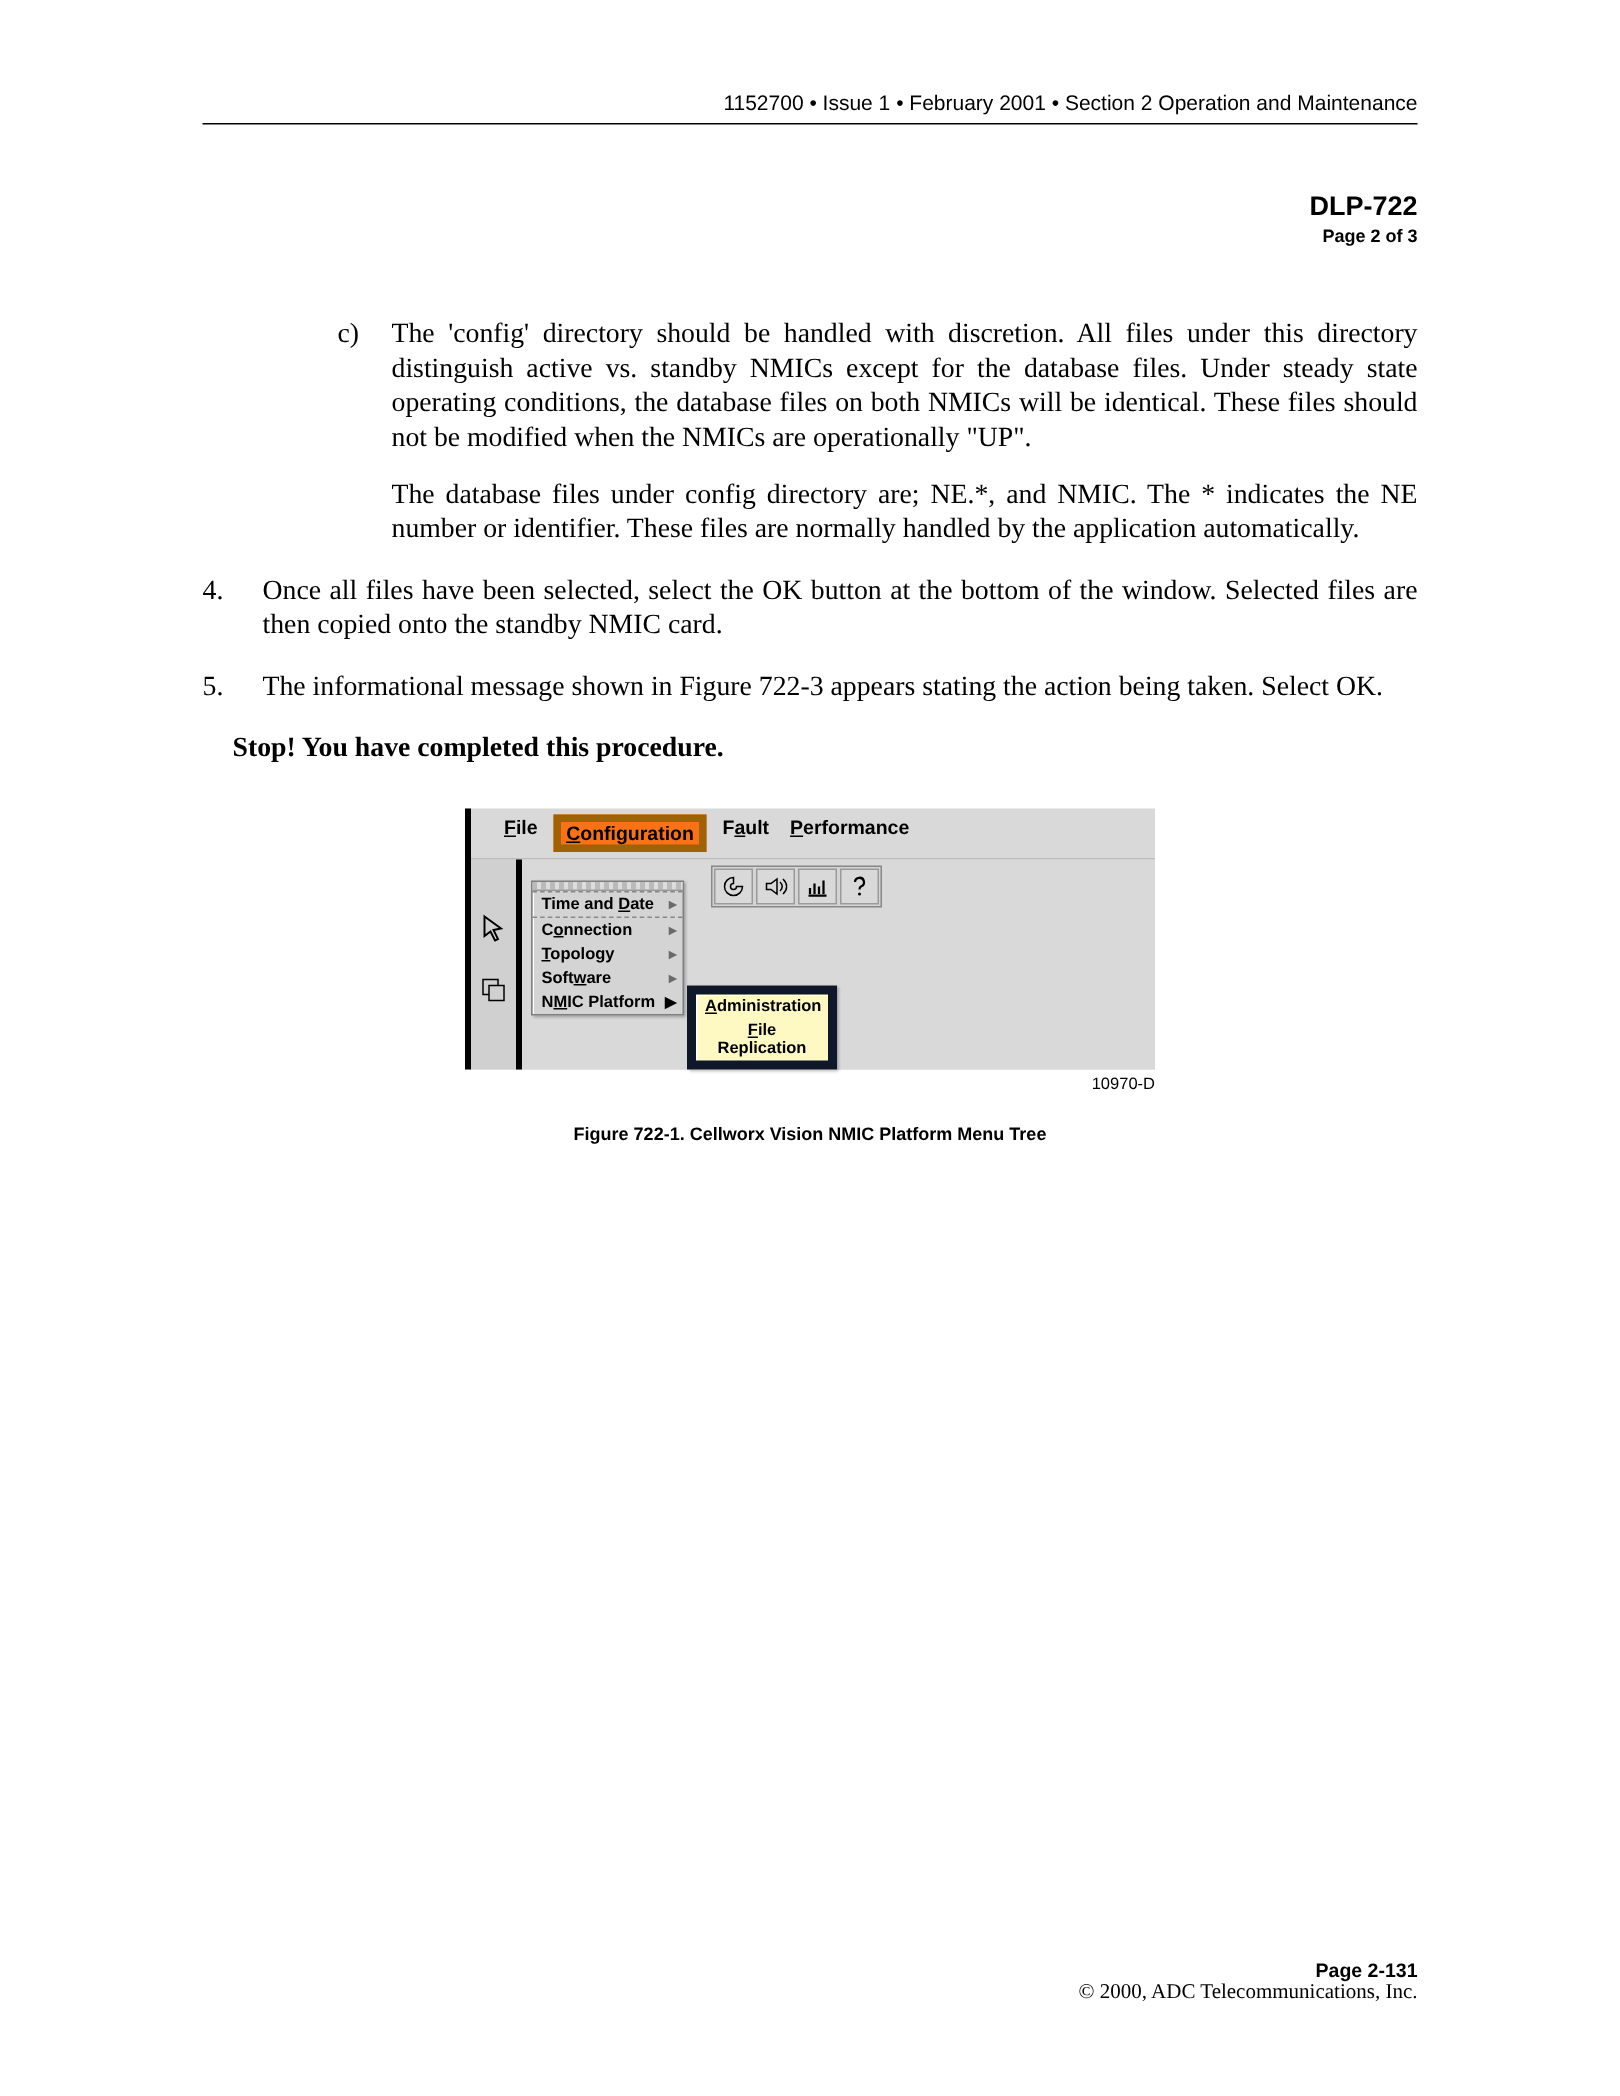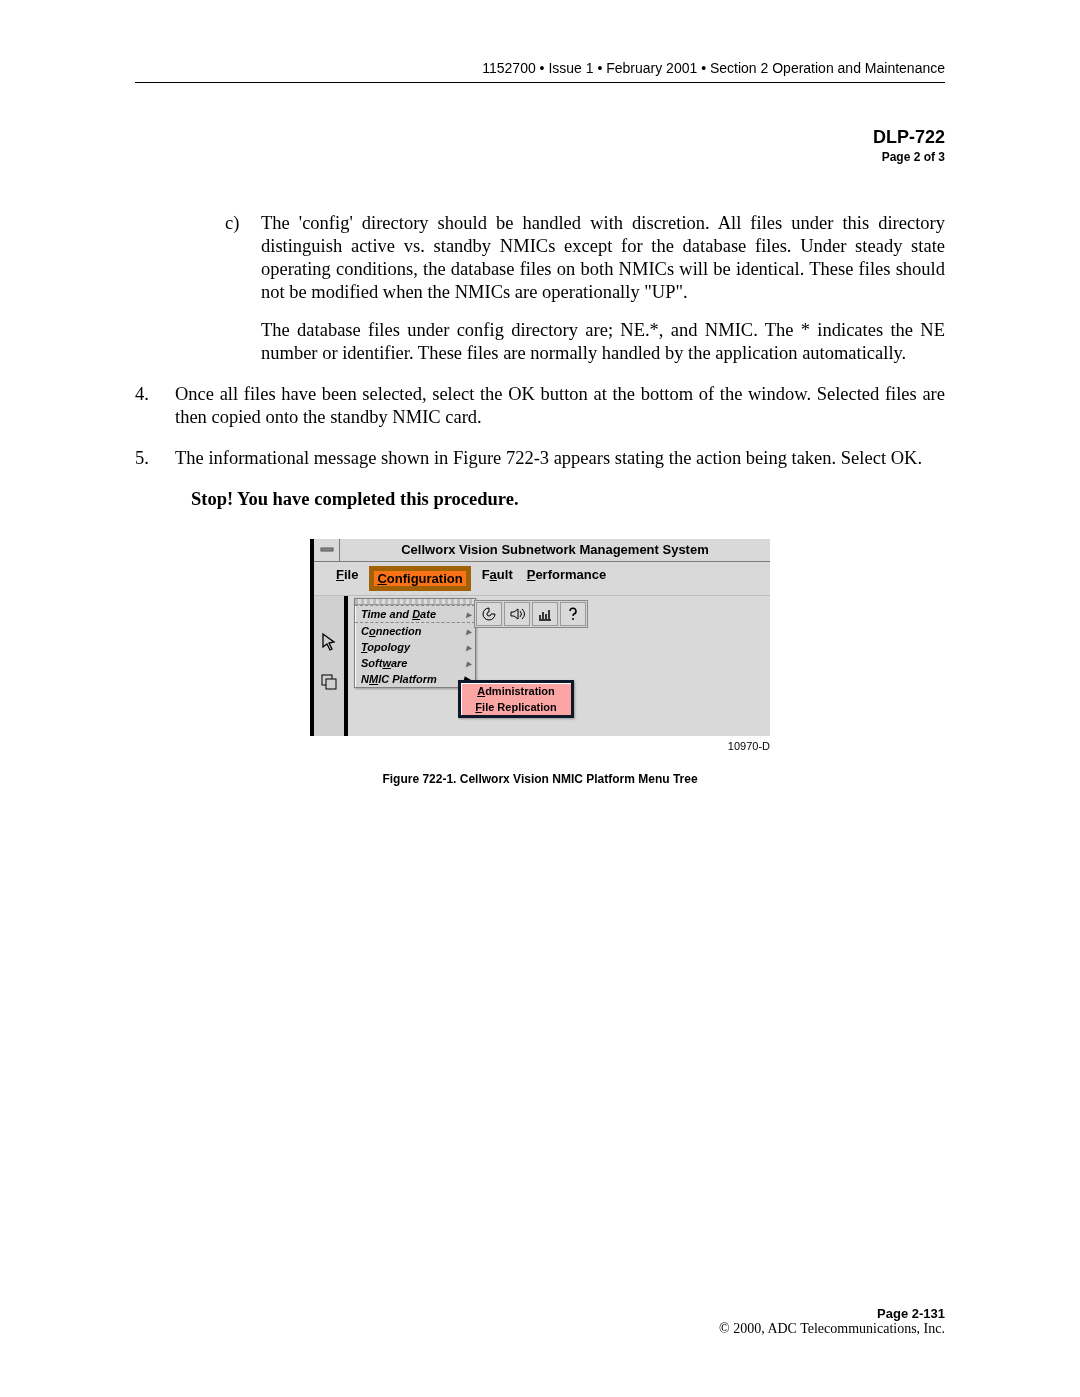--- a/index.html
+++ b/index.html
@@ -49,21 +49,21 @@
   .num-item {
     display: flex;
     margin-left: 0;
     margin-bottom: 18px;
     text-align: justify;
   }
   .num-item .marker { width: 40px; flex: 0 0 40px; }
   .num-item .para   { flex: 1; }
   .stop-line {
     font-weight: bold;
-    margin-left: 56px;
+    margin-left: 20px;
     margin-bottom: 28px;
   }
 
   
   .figure-wrap { text-align: center; }
   .app-window {
     width: 460px;
     margin: 0 auto;
     border-left: 4px solid #000;
     background: #d9d9d9;
@@ -122,27 +122,26 @@
   }
   .sidebar svg { width: 20px; height: 20px; }
 
   .canvas {
     flex: 1;
     position: relative;
     background: #d9d9d9;
   }
   .dropdown {
     position: absolute;
-    left: 6px; top: 2px;
-    width: 122px;
+    left: 6px; top: 14px;
+    width: 102px;
     background: #d4d4d4;
     border: 1px solid #7f7f7f;
     box-shadow: 1px 1px 0 #fff inset, 1px 1px 2px rgba(0,0,0,.3);
     font-size: 11px;
-    font-style: italic;
   }
   .dropdown .dd-item {
     display: flex;
     justify-content: space-between;
     align-items: center;
     padding: 2px 4px 2px 6px;
     font-weight: bold;
   }
   .dropdown .dd-item.hl {
     border-top: 1px dashed #888;
@@ -171,23 +170,23 @@
     border: 1px solid #9a9a9a;
     background: #d9d9d9;
     display:flex; align-items:center; justify-content:center;
   }
   .toolbar .tb + .tb { margin-left: 2px; }
   .toolbar svg { width:16px; height:16px; }
 
   .submenu {
     position: absolute;
     left: 110px; top: 84px;
-    width: 116px;
-    background: #fca5a5;
-    border: 3px solid #0f172a;
+    width: 100px;
+    background: #fef9c3;
+    border: 6px solid #0f172a;
     box-shadow: 1px 1px 0 #fff inset, 1px 1px 2px rgba(0,0,0,.3);
     font-size: 11px;
     font-weight: bold;
   }
   .submenu .sm-item { padding: 2px 6px; }
   .submenu .sm-item .ul { text-decoration: underline; }
 
   .fig-id {
     width: 460px;
     margin: 4px auto 0;
@@ -244,28 +243,20 @@
     <div class="num-item">
       <div class="marker">5.</div>
       <div class="para">The informational message shown in Figure 722-3 appears stating the action being taken. Select OK.</div>
     </div>
 
     <div class="stop-line">Stop! You have completed this procedure.</div>
   </div>
 
   <div class="figure-wrap">
     <div class="app-window">
-      <div class="titlebar">
-        <div class="sysicon">
-          <svg viewBox="0 0 14 14">
-              <rect x="1" y="5" width="12" height="3" fill="#888" stroke="#555"></rect>
-            </svg>
-        </div>
-        <div class="title">Cellworx Vision Subnetwork Management System</div>
-      </div>
 
       <div class="menubar">
         <span class="m"><span class="ul">F</span><span>ile</span></span>
         <span class="m active"><span class="ul">C</span><span>onfiguration</span></span>
         <span class="m dim"><span class="ul" style="text-decoration:none">F</span><span class="ul">a</span><span>ult</span></span>
         <span class="m dim"><span class="ul">P</span><span>erformance</span></span>
       </div>
 
       <div class="workarea">
         <div class="sidebar">

